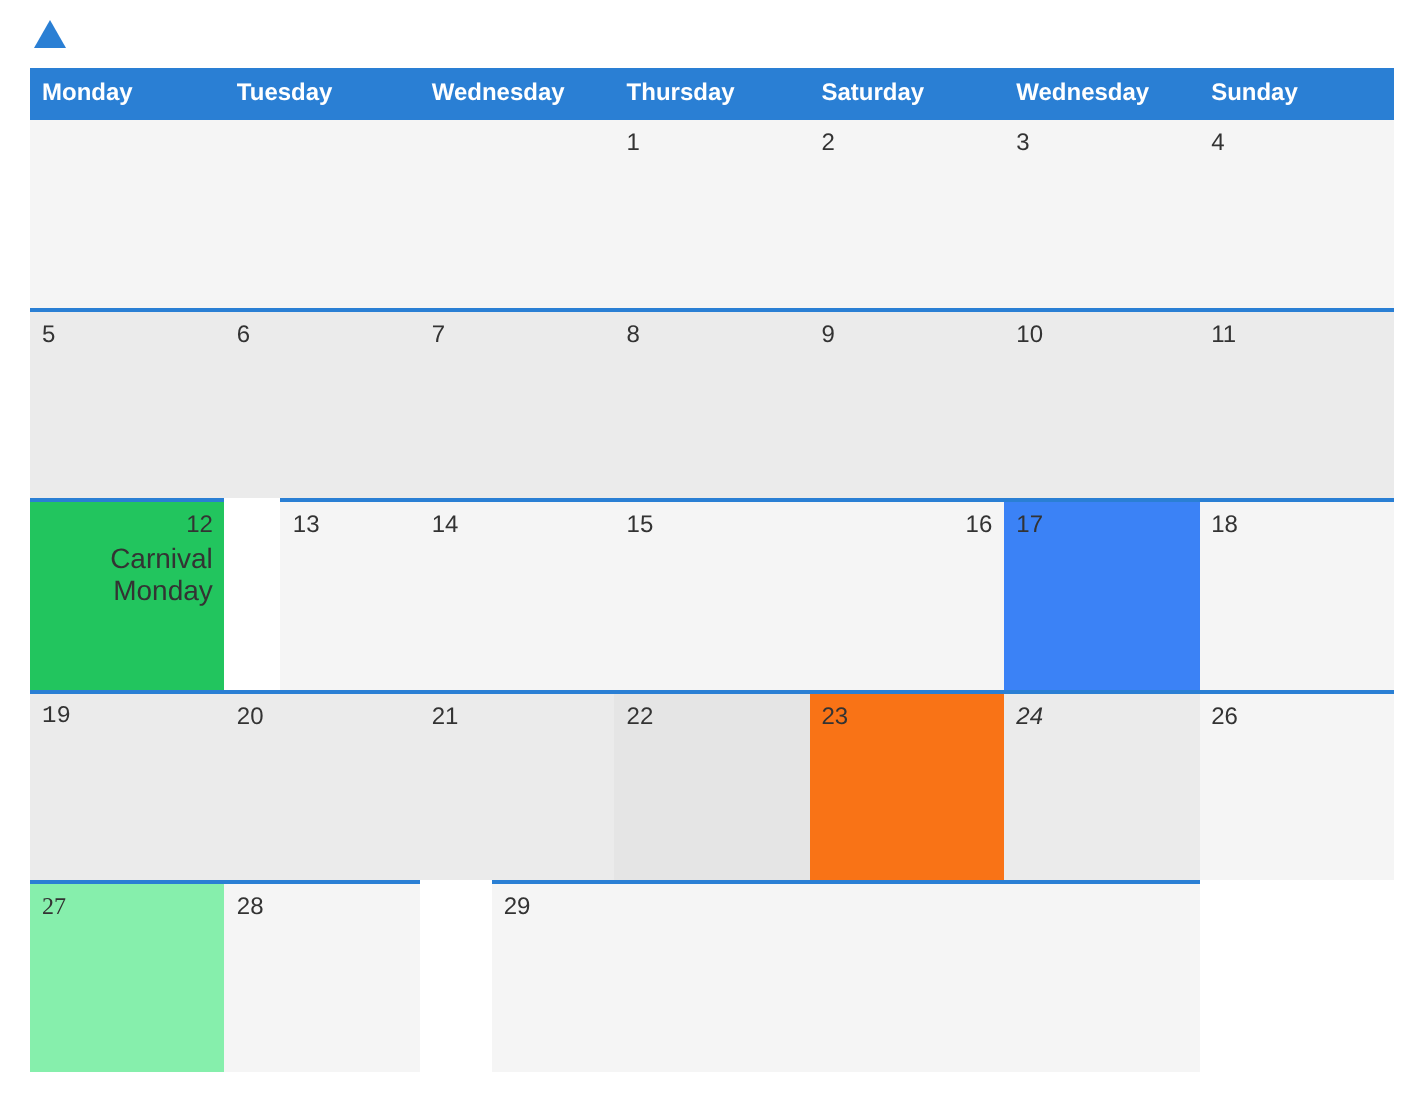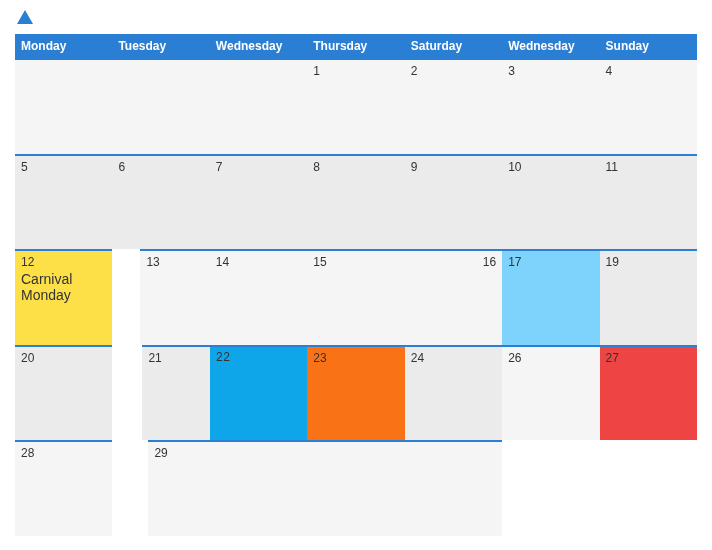--- a/index.html
+++ b/index.html
@@ -168,61 +168,64 @@
       </div>
       <div class="calendar-cell" style="background: rgb(235, 235, 235);">
         <span class="cell-date">9</span>
       </div>
       <div class="calendar-cell" style="background: rgb(235, 235, 235);">
         <span class="cell-date">10</span>
       </div>
       <div class="calendar-cell" style="background: rgb(235, 235, 235);">
         <span class="cell-date">11</span>
       </div>
-      <div class="calendar-cell" style="background: #fde047;">
+      <div class="calendar-cell" style="background: #22c55e; text-align: right;">
         <span class="cell-date">12</span>
         <span class="cell-event">Carnival Monday</span>
       </div>
       <div class="calendar-cell" style="background: rgb(245, 245, 245); margin-left: 28px;">
         <span class="cell-date">13</span>
       </div>
       <div class="calendar-cell" style="background: rgb(245, 245, 245);">
         <span class="cell-date">14</span>
       </div>
       <div class="calendar-cell" style="background: rgb(245, 245, 245);">
         <span class="cell-date">15</span>
       </div>
       <div class="calendar-cell" style="background: rgb(245, 245, 245); text-align: right;">
         <span class="cell-date">16</span>
       </div>
-      <div class="calendar-cell" style="background: #7dd3fc;">
+      <div class="calendar-cell" style="background: #3b82f6;">
         <span class="cell-date">17</span>
       </div>
-      <div class="calendar-cell" style="background: rgb(235, 235, 235);">
+      <div class="calendar-cell" style="background: rgb(245, 245, 245);">
+        <span class="cell-date">18</span>
+      </div>
+      <div class="calendar-cell" style="background: rgb(235, 235, 235); font-family: Liberation Mono, monospace;">
         <span class="cell-date">19</span>
       </div>
       <div class="calendar-cell" style="background: rgb(235, 235, 235);">
         <span class="cell-date">20</span>
       </div>
-      <div class="calendar-cell" style="background: rgb(235, 235, 235); margin-left: 30px;">
+      <div class="calendar-cell" style="background: rgb(235, 235, 235);">
         <span class="cell-date">21</span>
       </div>
-      <div class="calendar-cell" style="background: #0ea5e9; font-family: Liberation Mono, monospace;">
+      <div class="calendar-cell" style="background: #e5e5e5;">
         <span class="cell-date">22</span>
       </div>
       <div class="calendar-cell" style="background: #f97316;">
         <span class="cell-date">23</span>
       </div>
-      <div class="calendar-cell" style="background: rgb(235, 235, 235);">
+      <div class="calendar-cell" style="background: rgb(235, 235, 235); font-style: italic;">
         <span class="cell-date">24</span>
       </div>
       <div class="calendar-cell" style="background: rgb(245, 245, 245);">
         <span class="cell-date">26</span>
       </div>
-      <div class="calendar-cell" style="background: #ef4444;">
+      <div class="calendar-cell" style="background: #86efac; font-family: Liberation Serif, serif;">
         <span class="cell-date">27</span>
       </div>
       <div class="calendar-cell" style="background: rgb(245, 245, 245);">
         <span class="cell-date">28</span>
       </div>
       <div class="calendar-cell" style="background: rgb(245, 245, 245); margin-left: 36px;">
         <span class="cell-date">29</span>
       </div>
       <div class="calendar-cell empty" style="background: rgb(245, 245, 245);"></div>
       <div class="calendar-cell empty" style="background: rgb(245, 245, 245);"></div>

